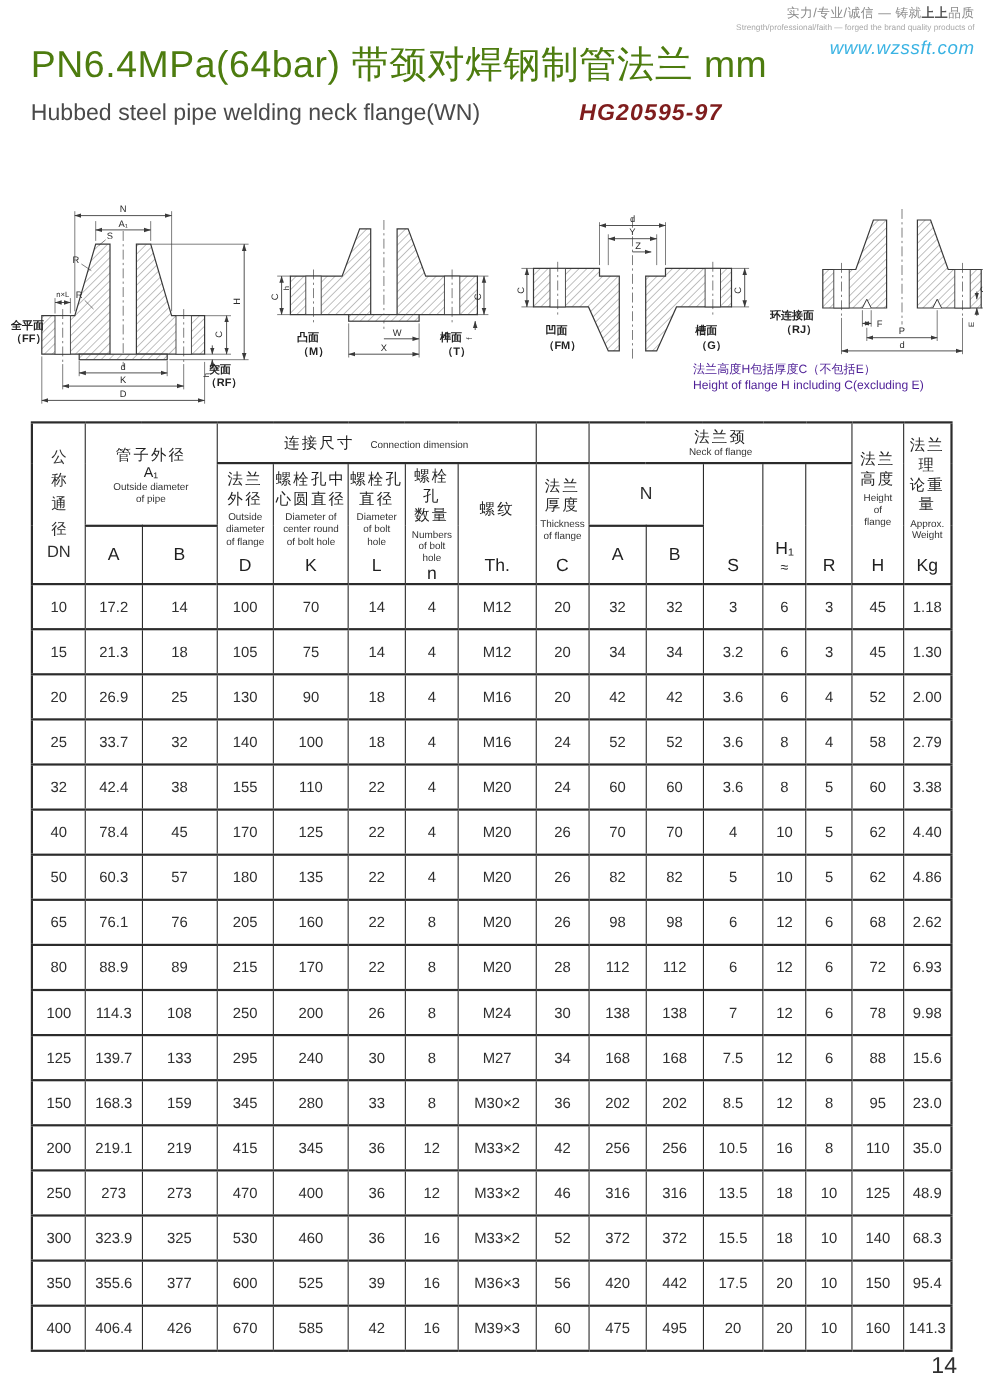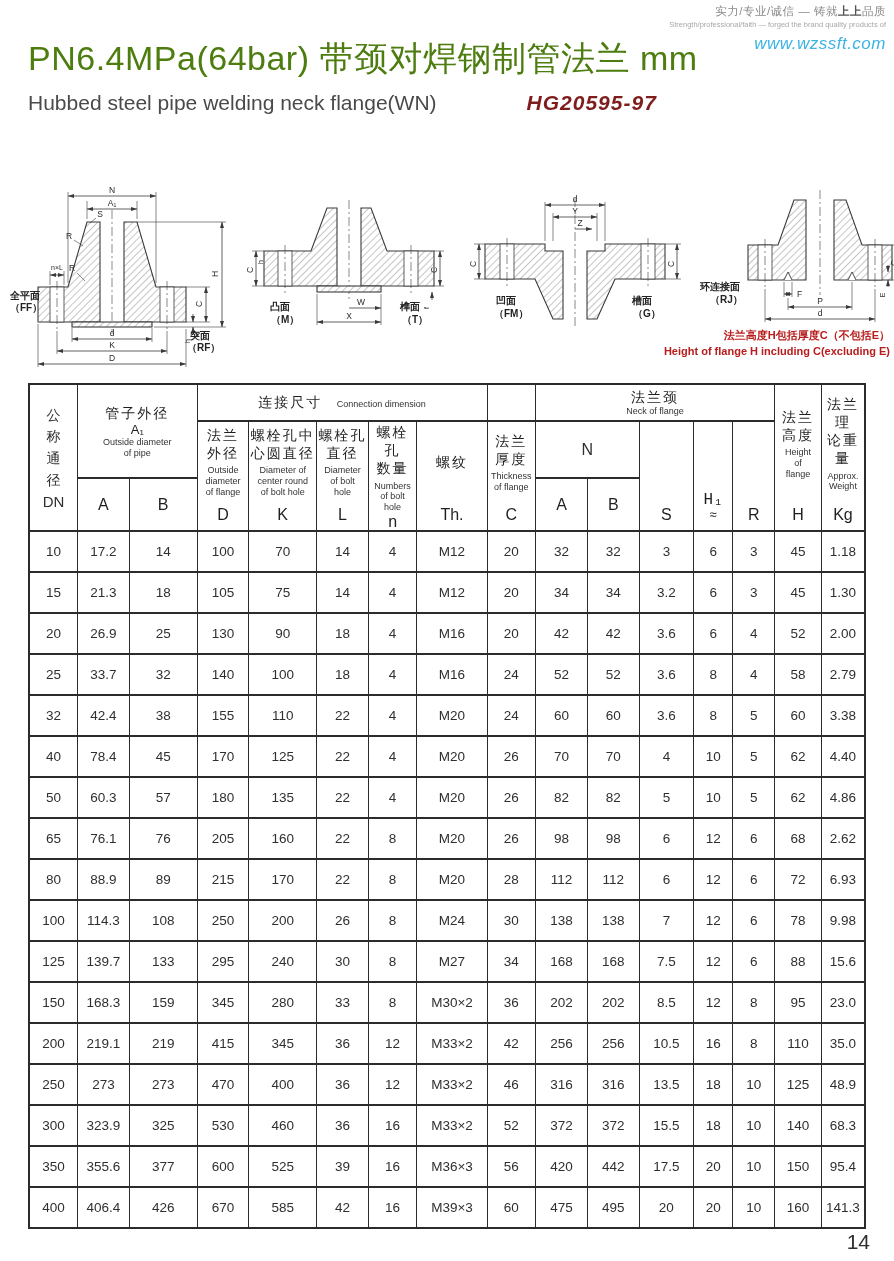--- a/index.html
+++ b/index.html
@@ -18,21 +18,21 @@
   .titleblock { position:absolute; left:28px; top:36px; }
   .titleblock h1 { font-size:34px; font-weight:400; color:#4d7c0f; letter-spacing:0.5px; }
   .subrow { display:flex; align-items:baseline; margin-top:9px; }
   .subtitle { font-size:21px; color:#4a4a4a; }
   .standard { font-size:21px; color:#7f1d1d; font-style:italic; font-weight:bold; margin-left:90px; letter-spacing:1px; }
 
   
   .diagrams { position:absolute; left:0; top:180px; width:894px; height:200px; }
   .fig { position:absolute; }
   .fig svg { display:block; }
-  .note { position:absolute; left:630px; top:148px; width:260px; text-align:right; font-weight:bold; color:#b91c1c; }
+  .note { position:absolute; left:630px; top:148px; width:260px; text-align:left; font-weight:normal; color:#4c1d95; }
   .note .n1 { font-size:11px; }
   .note .n2 { font-size:11px; margin-top:2px; }
 
   svg text { font-family:"Liberation Sans", sans-serif; font-size:8.5px; fill:#2a2a2a; }
   svg text.face { font-size:10px; font-weight:bold; fill:#222; }
   svg text.sm { font-size:7px; }
   .ol  { stroke:#3a3a3a; stroke-width:1.1; }
   .thin{ stroke:#3a3a3a; stroke-width:0.6; fill:none; }
   .dim { stroke:#3a3a3a; stroke-width:0.8; fill:none; }
   .cl  { stroke:#3a3a3a; stroke-width:0.6; fill:none; stroke-dasharray:9 3 2 3; }
@@ -46,21 +46,21 @@
   .hr1 { height:37px; } .hr2 { height:57px; } .hr3 { height:53px; }
   .cn { font-size:14px; color:#1f1f1f; letter-spacing:2px; white-space:pre-line; line-height:1.3; }
   .en { font-size:9px; color:#333; line-height:1.2; letter-spacing:0; }
   .sym { font-size:13px; color:#1f1f1f; }
   .letter { font-size:16px; color:#1f1f1f; }
   .gap { margin-left:10px; }
   .hcell { display:flex; flex-direction:column; align-items:center; }
   .hc2 { height:106px; } .hc3 { height:142px; }
   .hcell .top { flex:1; display:flex; flex-direction:column; justify-content:center; align-items:center; gap:3px; }
   .hcell .letter { height:28px; display:flex; align-items:center; justify-content:center; }
-  .h1block { line-height:1.05;font-family:Liberation Mono, monospace; }
+  .h1block { line-height:1.05; }
   .approx { font-size:13px; }
   .dnwrap { display:flex; flex-direction:column; align-items:center; gap:2px; }
   .dn-cn { font-size:14px; line-height:1.55; white-space:pre-line; }
   .dn-code { font-size:15px; }
   .nsym { font-size:16px; }
 
   .pagenum { position:absolute; top:1230px; right:24px; font-size:21px; color:#2f2f2f; }
 </style>
 </head>
 <body>

